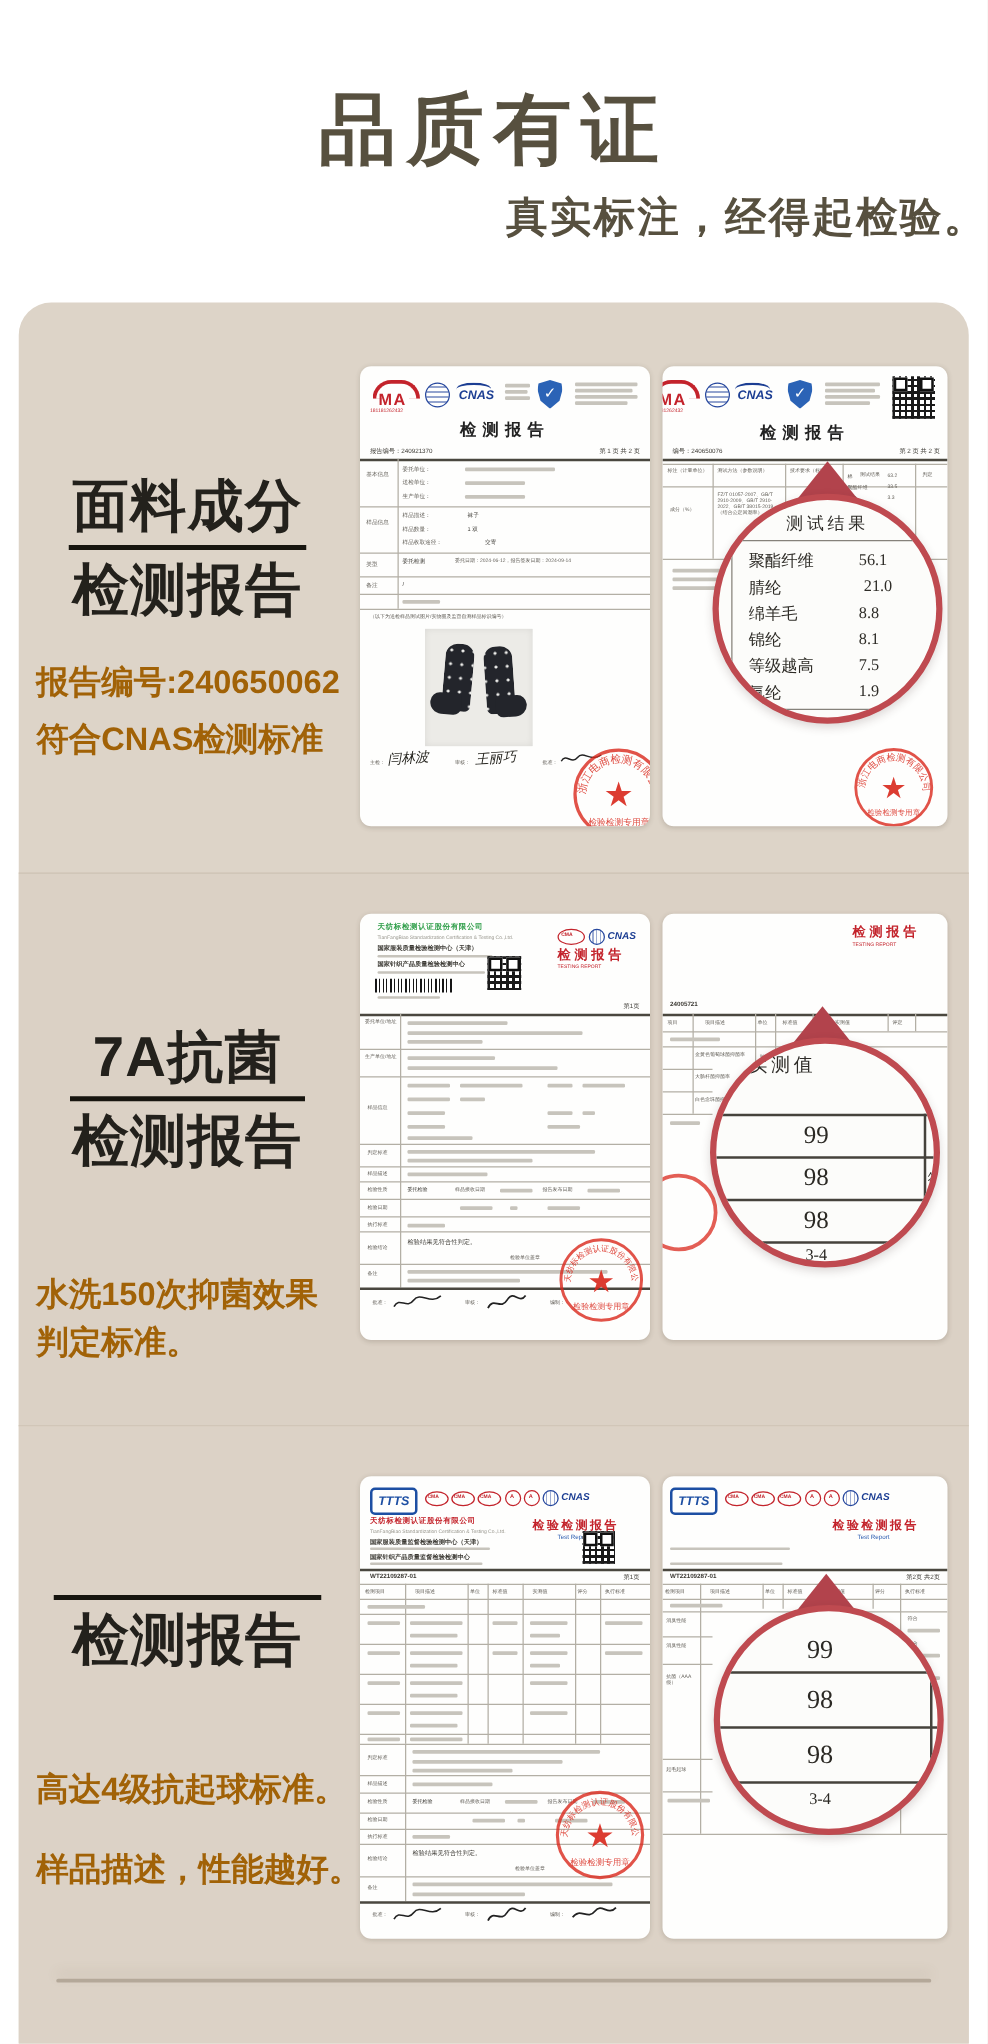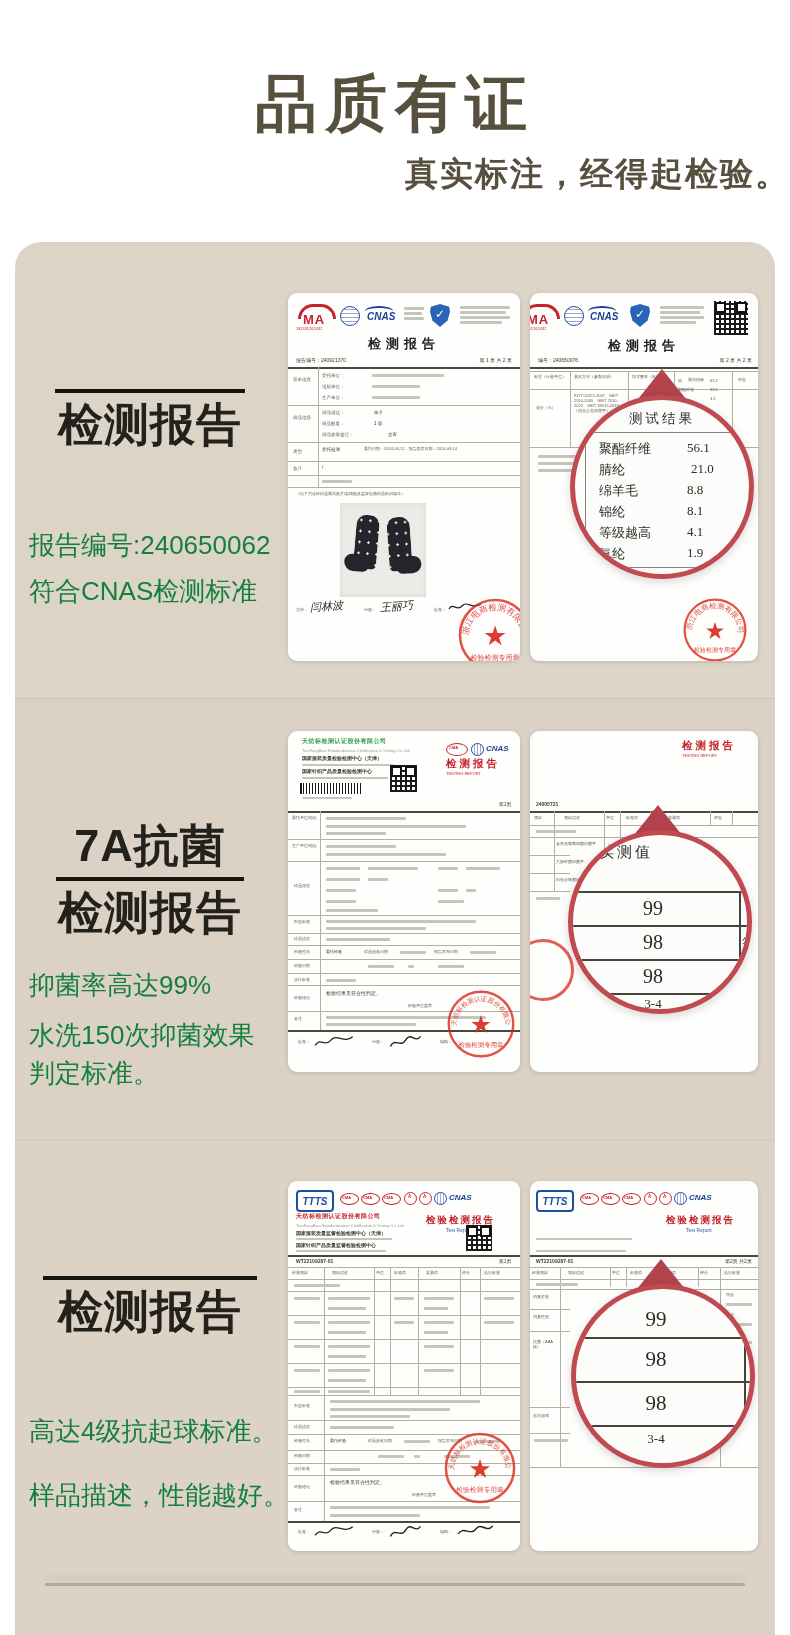--- a/index.html
+++ b/index.html
@@ -20,21 +20,21 @@
           border-top:1px solid #cdc2b4;}
   .slice3{position:absolute;left:0;top:898px;width:100%;height:495px;background:#dcd2c6;
           border-top:1px solid #d1c6b8;}
   .bottom-divider{position:absolute;left:30px;top:1341px;width:700px;height:3px;background:#8d7f6e;
           opacity:.5;border-radius:2px;box-shadow:0 -5px 9px rgba(110,95,78,.35);}
 
   
   .sec-head{position:absolute;left:14px;width:272px;text-align:center;color:#23211c;}
   .sec-head .l1,.sec-head .l2{font-size:45px;font-weight:900;letter-spacing:1px;line-height:1.05;}
   .sec-head .rule{height:3.5px;background:#17150f;margin:8px auto;}
-  .sec-p{position:absolute;left:29px;color:#15803d;font-size:26px;font-weight:400;white-space:nowrap;}
+  .sec-p{position:absolute;left:29px;color:#a16207;font-size:26px;font-weight:700;white-space:nowrap;}
 
   
   .doc{position:absolute;background:#fefefd;border-radius:9px;overflow:hidden;
        box-shadow:0 1px 4px rgba(70,58,45,.20);color:#55534e;}
   .doc-title{position:absolute;left:0;right:0;text-align:center;
        font-family:"Liberation Serif","DejaVu Serif",serif;font-weight:700;color:#222;
        font-size:13px;letter-spacing:5px;}
   .tx{position:absolute;white-space:nowrap;color:#605d56;}
   .s4{font-size:8px;transform:scale(.5);transform-origin:0 0;}
   .s45{font-size:9px;transform:scale(.5);transform-origin:0 0;}
@@ -115,32 +115,32 @@
   <div class="hdr-title">品质有证</div>
   <div class="hdr-sub">真实标注，经得起检验。</div>
 
   <div class="panel">
     <div class="slice2"></div>
     <div class="slice3"></div>
     <div class="bottom-divider"></div>
   </div>
 
   <div class="sec-head" style="top:381px;">
+    <div class="l1">面料成分</div>
     <div class="rule" style="width:190px;"></div>
     <div class="l2">检测报告</div>
   </div>
   <div class="sec-p" style="top:528px;">报告编号:240650062</div>
   <div class="sec-p" style="top:574px;">符合CNAS检测标准</div>
 
   <div class="sec-head" style="top:822px;">
     <div class="l1">7A抗菌</div>
     <div class="rule" style="width:188px;"></div>
     <div class="l2">检测报告</div>
   </div>
-  <div class="sec-p" style="top:968px;">抑菌率高达99%</div>
   <div class="sec-p" style="top:1018px;">水洗150次抑菌效果</div>
   <div class="sec-p" style="top:1056px;">判定标准。</div>
 
   <div class="sec-head" style="top:1268px;">
     <div class="rule" style="width:214px;"></div>
     <div class="l2">检测报告</div>
   </div>
   <div class="sec-p" style="top:1414px;">高达4级抗起球标准。</div>
   <div class="sec-p" style="top:1478px;">样品描述，性能越好。</div>
 
@@ -282,21 +282,21 @@
       <div class="abs" style="left:10px;top:32px;width:170px;height:134px;border:1px solid #85817a;"></div>
       <div class="mg-kv" style="left:24px;top:40px;">聚酯纤维</div>
       <div class="mg-kv" style="left:112px;top:40px;">56.1</div>
       <div class="mg-kv" style="left:24px;top:61px;">腈纶</div>
       <div class="mg-kv" style="left:116px;top:61px;">21.0</div>
       <div class="mg-kv" style="left:24px;top:82px;">绵羊毛</div>
       <div class="mg-kv" style="left:112px;top:82px;">8.8</div>
       <div class="mg-kv" style="left:24px;top:103px;">锦纶</div>
       <div class="mg-kv" style="left:112px;top:103px;">8.1</div>
       <div class="mg-kv" style="left:24px;top:124px;">等级越高</div>
-      <div class="mg-kv" style="left:112px;top:124px;">4.1</div>
+      <div class="mg-kv" style="left:112px;top:124px;">7.5</div>
       <div class="mg-kv" style="left:24px;top:145px;">氨纶</div>
       <div class="mg-kv" style="left:112px;top:145px;">1.9</div>
     </div>
 
     <svg class="seal" style="left:152px;top:304px;" width="66" height="66" viewBox="0 0 76 76">
       <circle cx="38" cy="38" r="35" fill="none" stroke="#d9281c" stroke-width="2.6" opacity=".8"></circle>
       <path id="arcA2" d="M 11,40 A 27,27 0 1 1 65,40" fill="none"></path>
       <text fill="#d9281c" font-size="8.5" opacity=".85"><textPath href="#arcA2" startOffset="2%">浙江电商检测有限公司</textPath></text>
       <text x="38" y="48" text-anchor="middle" font-size="27" fill="#d9281c" opacity=".9">★</text>
       <text x="38" y="63" text-anchor="middle" font-size="7" fill="#d9281c" opacity=".85">检验检测专用章</text>

